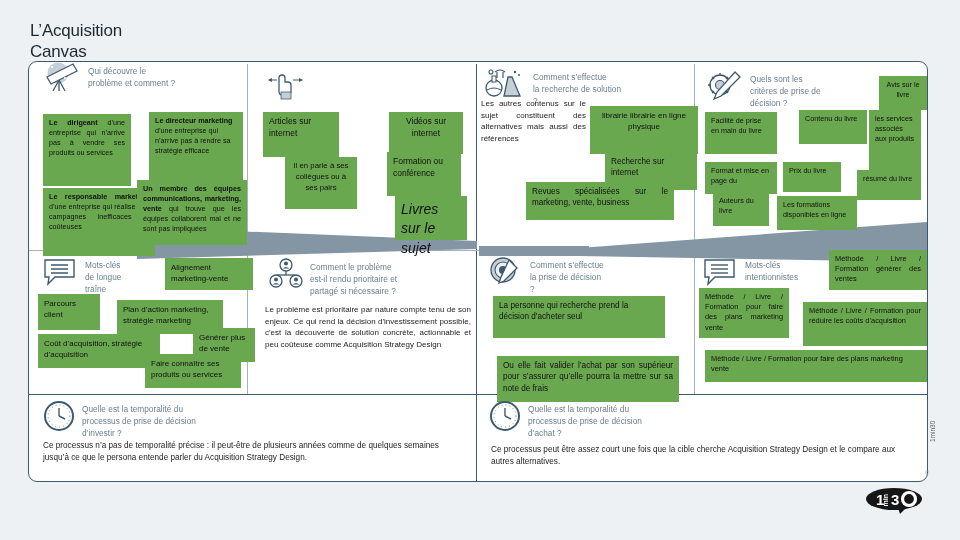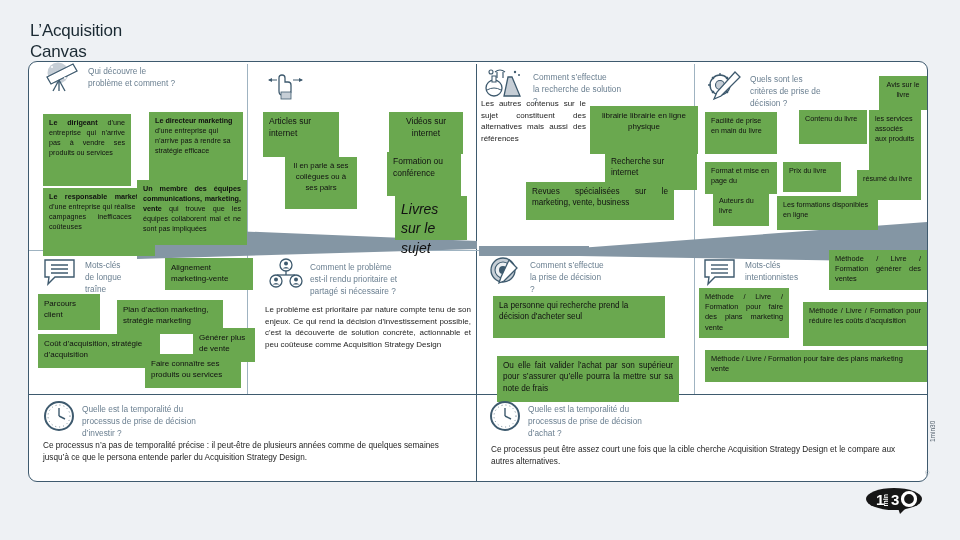--- a/index.html
+++ b/index.html
@@ -184,21 +184,21 @@
     </div>
 
     <div class="gb c" style="left:850px;top:14px;width:48px;height:34px;font-size:7.2px;">Avis sur le livre</div>
     <div class="gb l" style="left:670px;top:50px;width:72px;height:42px;font-size:7.2px;">Facilité      de prise  en  main du livre</div>
     <div class="gb l" style="left:764px;top:48px;width:68px;height:34px;font-size:7.2px;">Contenu  du livre</div>
     <div class="gb l" style="left:834px;top:48px;width:52px;height:62px;font-size:7.2px;">les services associés aux produits</div>
     <div class="gb l" style="left:670px;top:100px;width:72px;height:32px;font-size:7.2px;">Format et mise en    page    du</div>
     <div class="gb l" style="left:748px;top:100px;width:58px;height:30px;font-size:7.2px;">Prix     du livre</div>
     <div class="gb l" style="left:822px;top:108px;width:64px;height:30px;font-size:7.2px;">résumé     du livre</div>
     <div class="gb l" style="left:678px;top:130px;width:56px;height:34px;font-size:7.2px;">Auteurs du livre</div>
-    <div class="gb l" style="left:742px;top:134px;width:101px;height:34px;font-size:7.2px;">Les      formations disponibles      en ligne</div>
+    <div class="gb l" style="left:742px;top:134px;width:80px;height:34px;font-size:7.2px;">Les      formations disponibles      en ligne</div>
 
     <span class="ico" style="position:absolute;left:14px;top:196px;">
       <svg width="36" height="28" viewBox="0 0 36 28">
         <path d="M2 2 L31 2 L31 19 L12 19 L5 26 L6 19 L2 19 Z" fill="#fff" stroke="#3e5a6e" stroke-width="1.4"></path>
         <g stroke="#3e5a6e" stroke-width="1.4">
             <line x1="8" y1="7" x2="25" y2="7"></line>
             <line x1="8" y1="11" x2="25" y2="11"></line>
             <line x1="8" y1="15" x2="25" y2="15"></line>
           </g>
       </svg>

